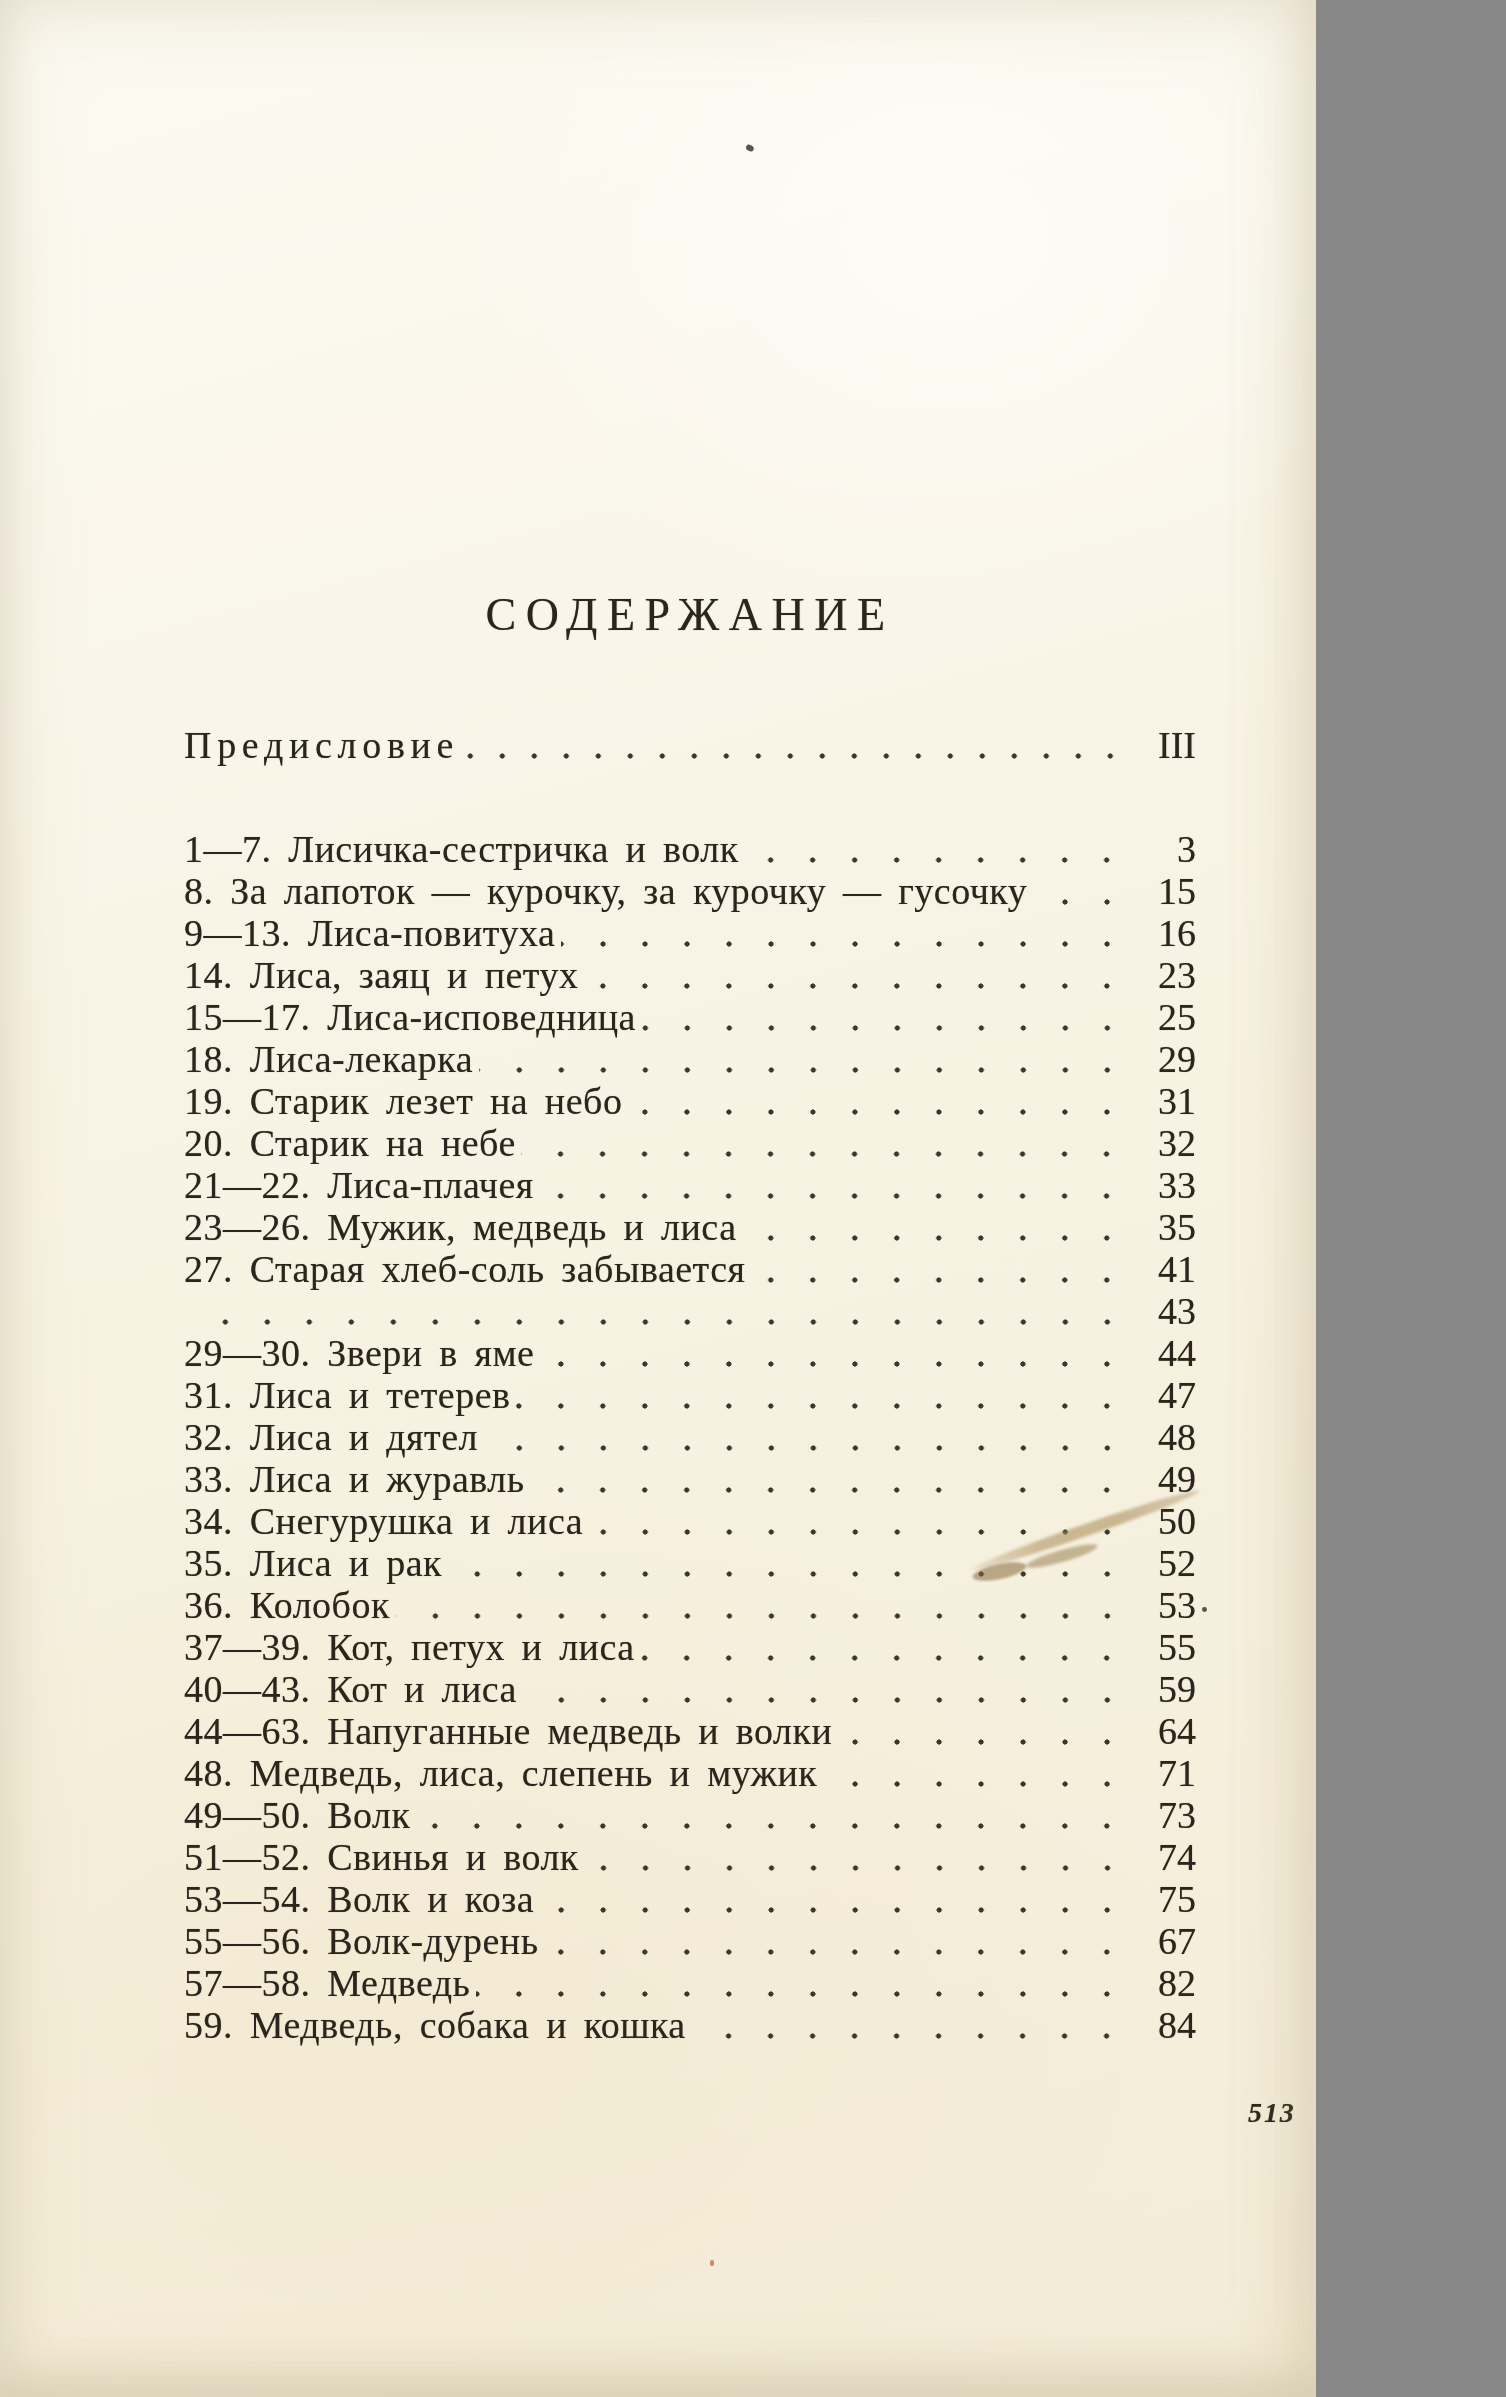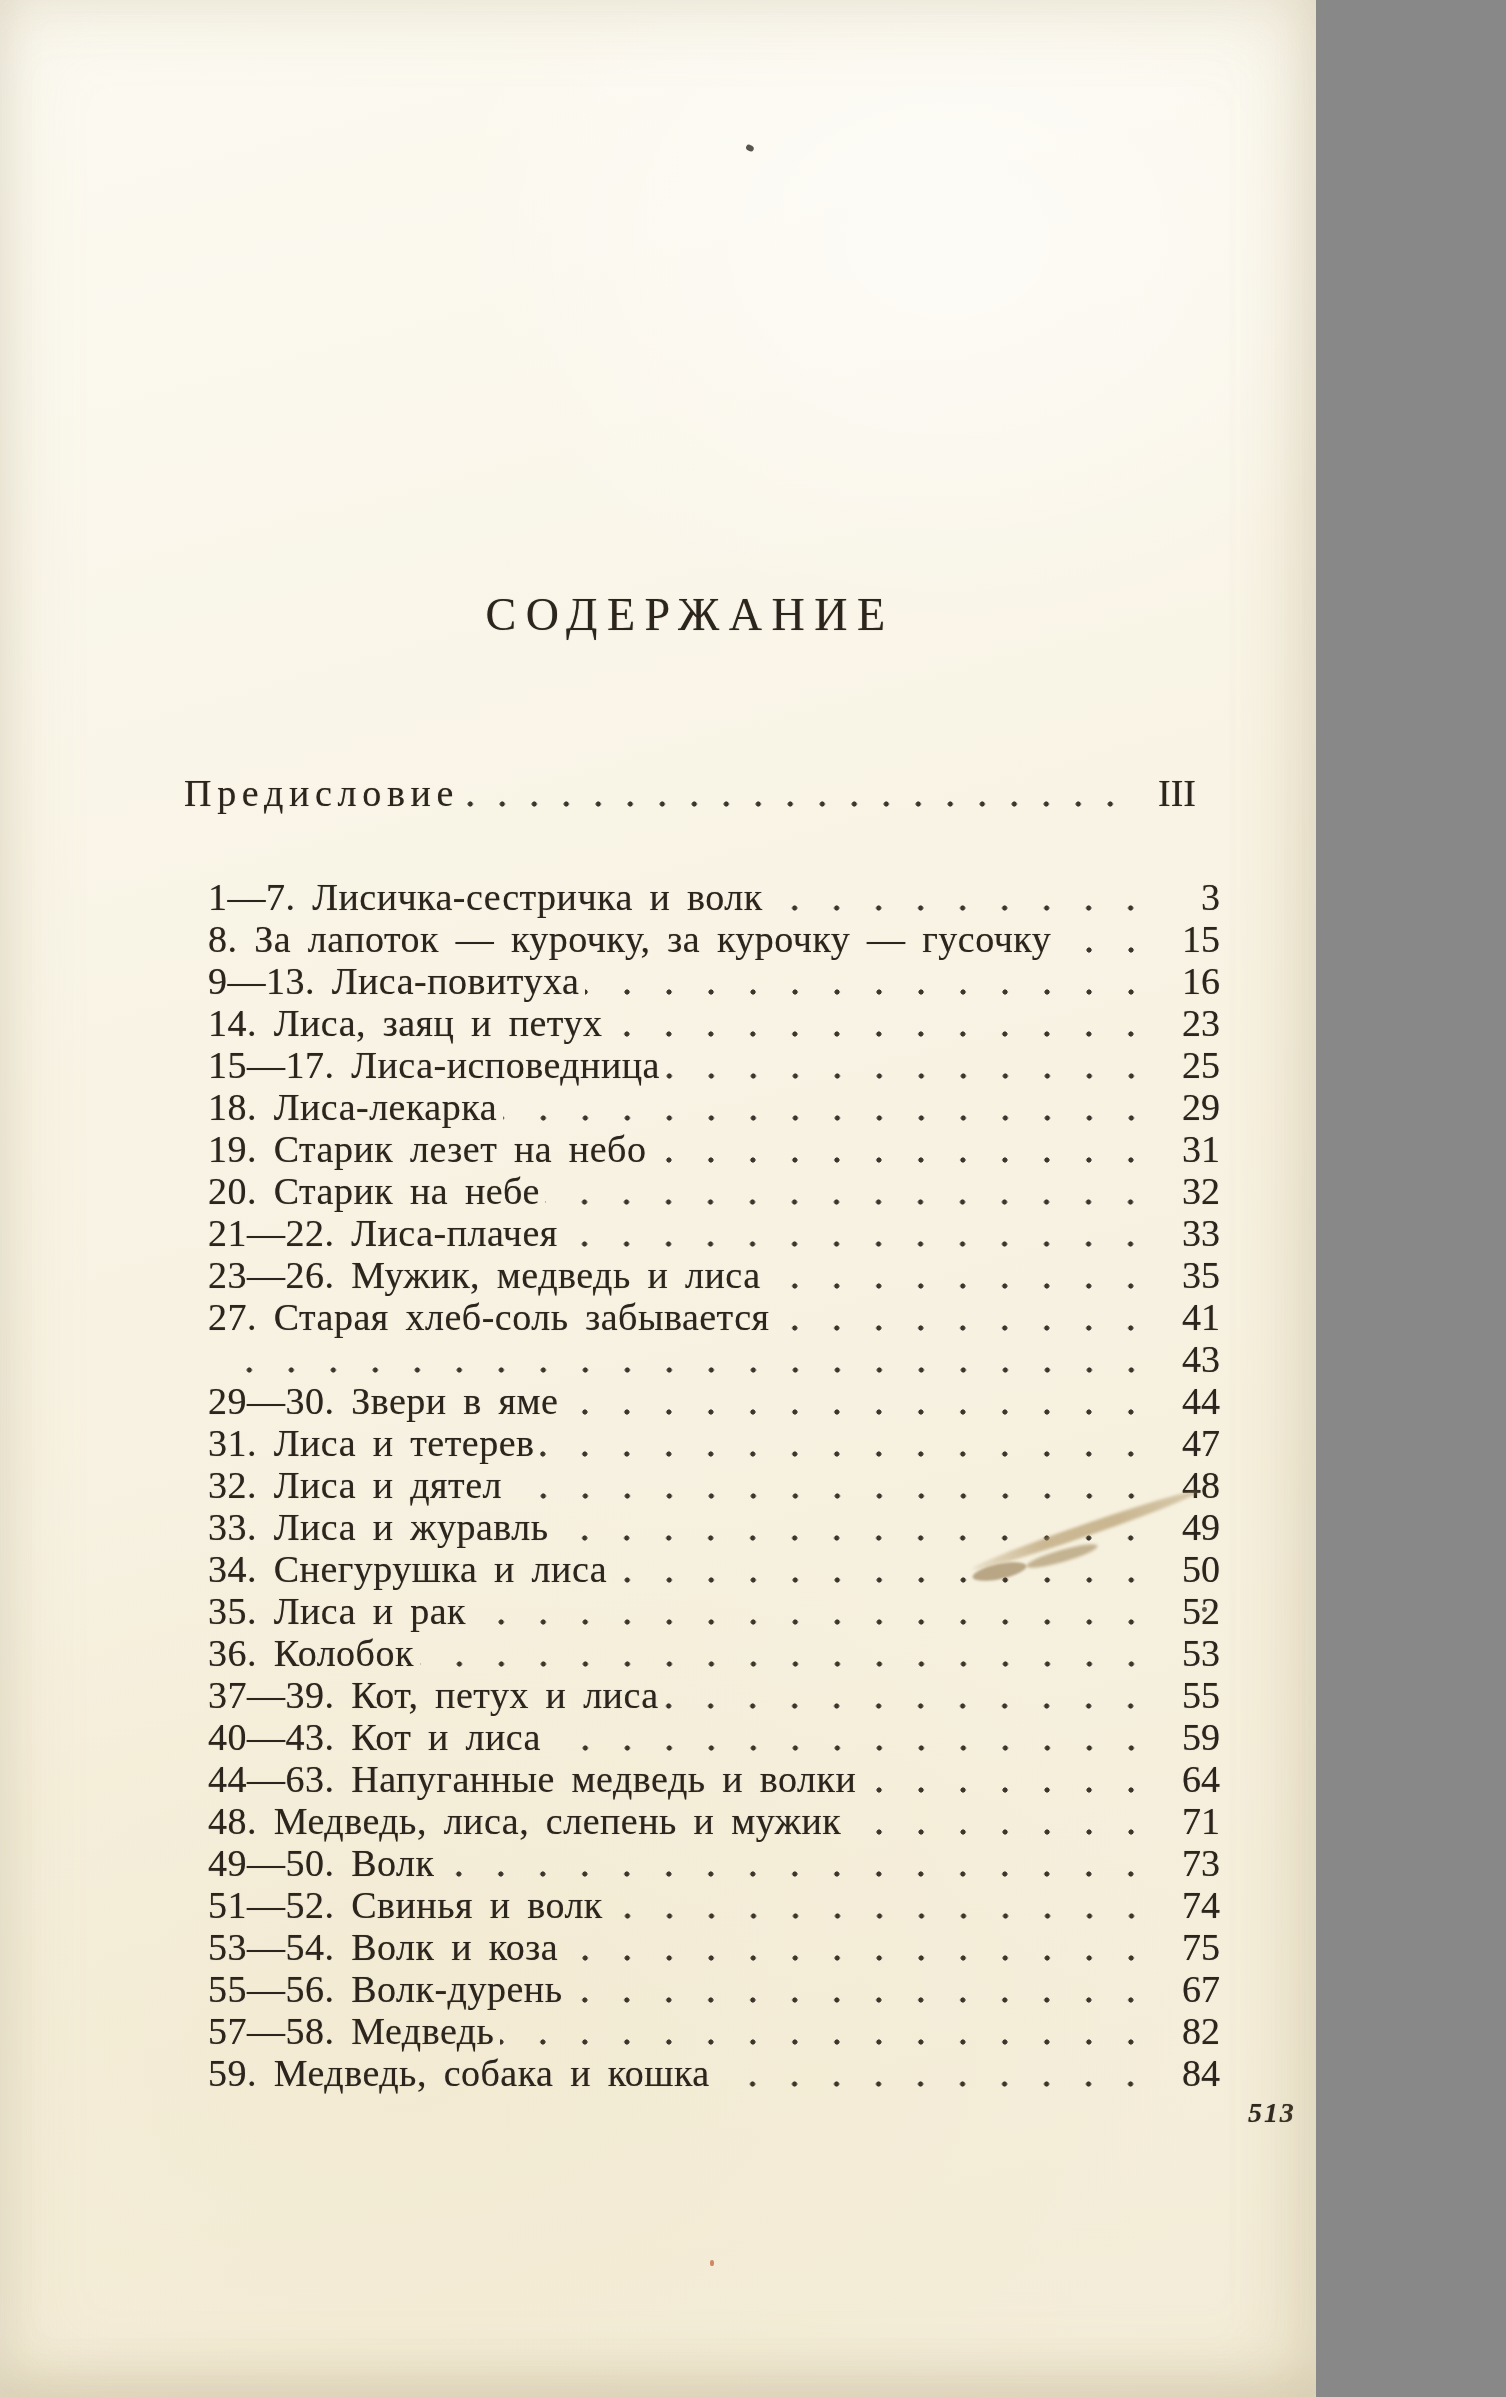--- a/index.html
+++ b/index.html
@@ -69,31 +69,31 @@
     background-position: right 0px top 10.5px;
     opacity: 0.92;
   }
   .pagenum {
     flex: 0 0 68px;
     text-align: right;
   }
 
   .preface-row {
     position: absolute;
-    top: 772px; left: 184px; width: 1012px; justify-content: flex-end;
+    top: 724px; left: 184px; width: 1012px; justify-content: flex-end;
   }
   .preface-row .label { letter-spacing: 5.7px; }
   .preface-row .leader {
     background-size: 32px 42px;
     background-position: right 1.9px top 10.5px;
   }
 
   .entries {
     position: absolute;
-    top: 876px; left: 184px; width: 1012px; margin-left: 24px;
+    top: 828px; left: 184px; width: 1012px;
   }
 
   .folio {
     position: absolute;
     top: 2092px; left: 1248px;
     font-size: 28px;
     line-height: 42px;
     font-style: italic;
     font-weight: bold;
     letter-spacing: 1.9px;

